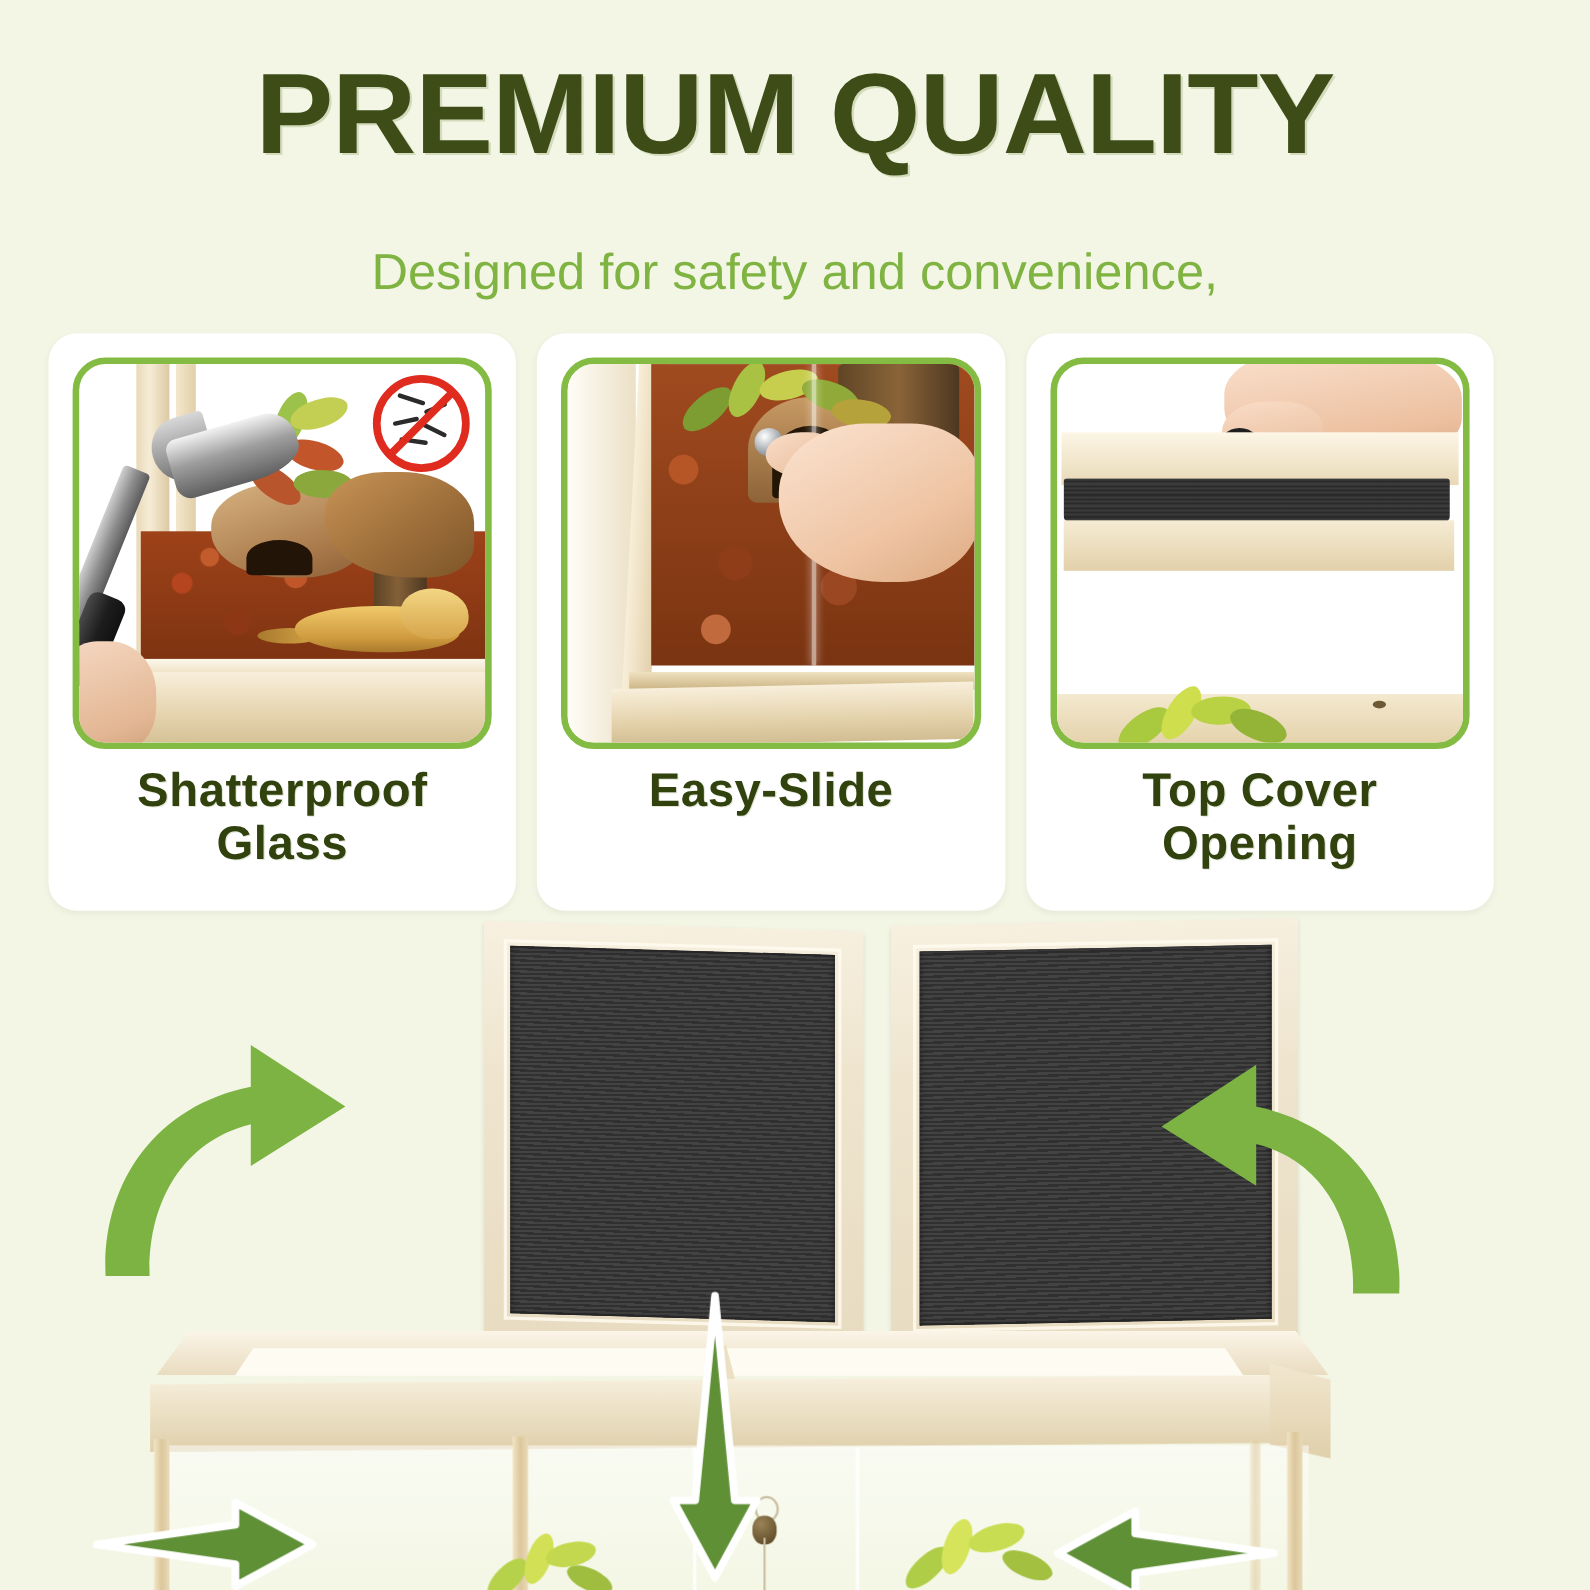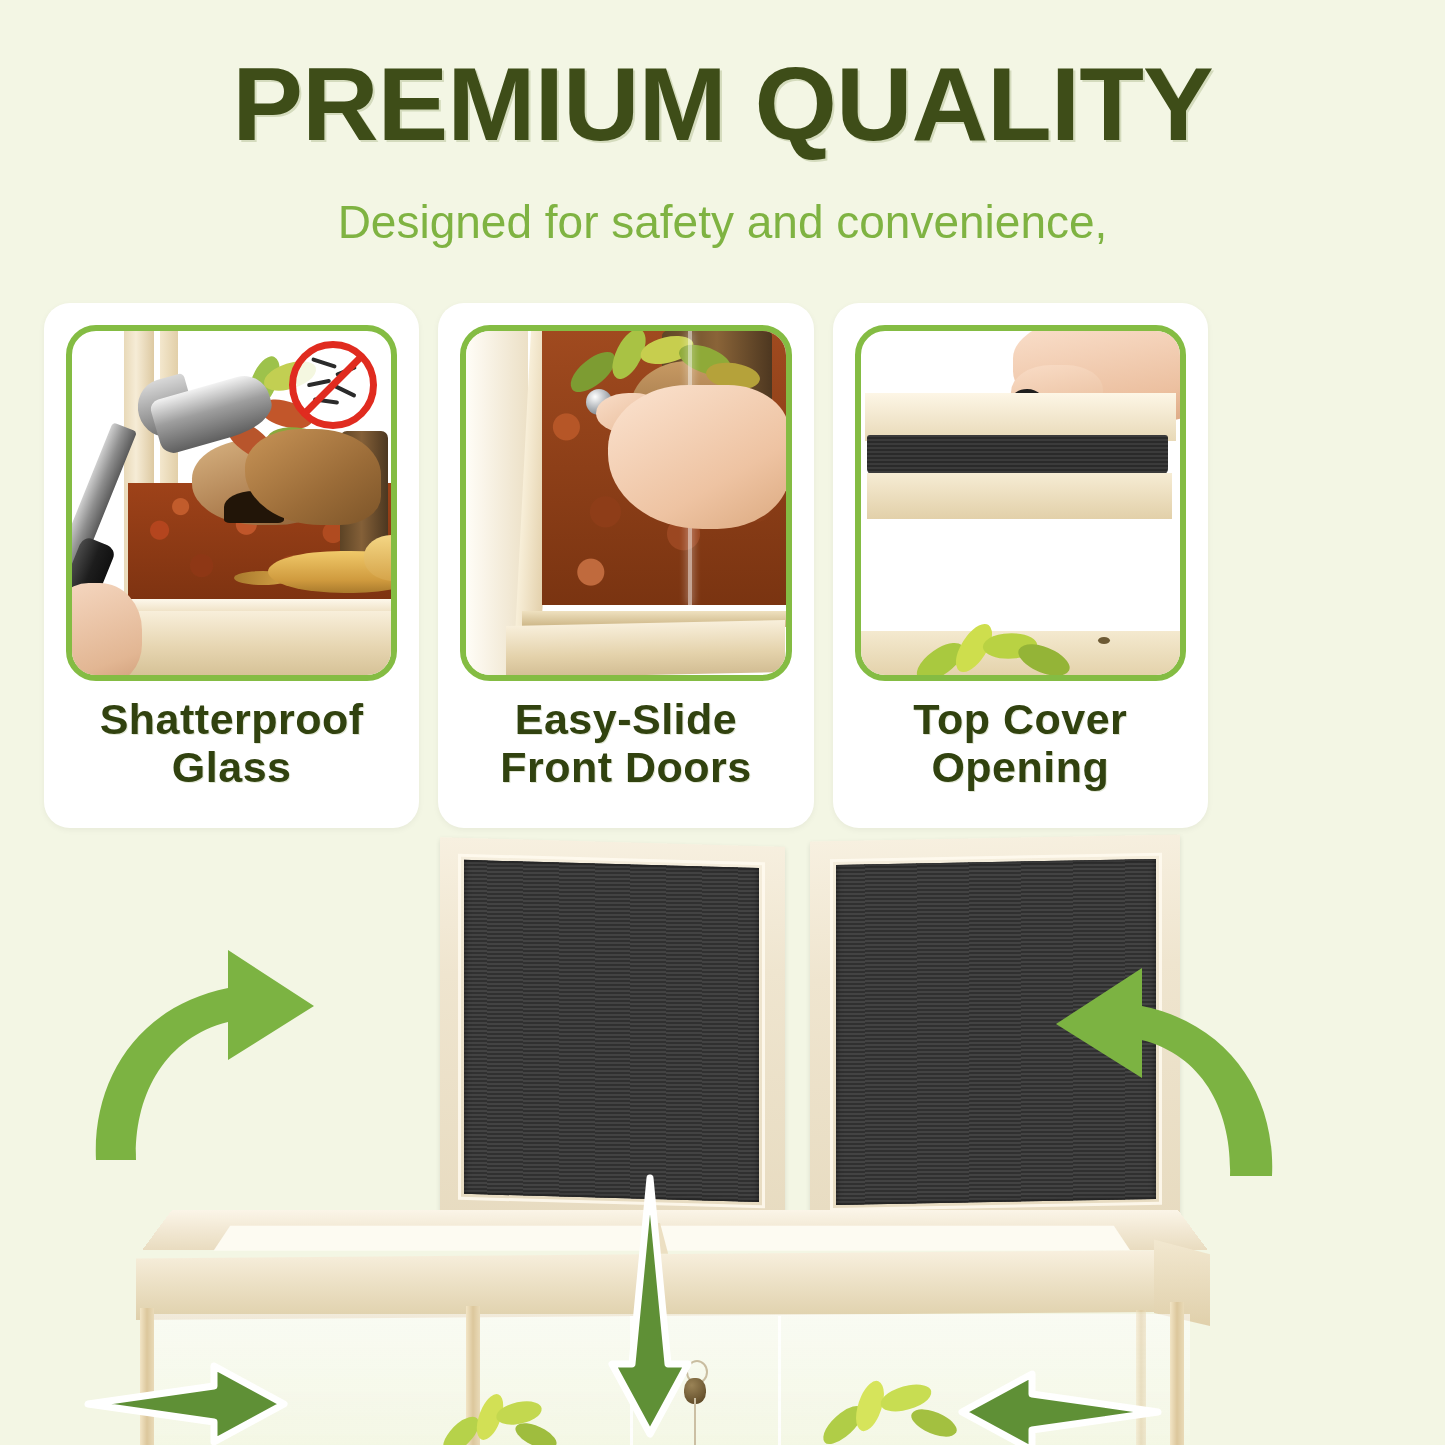--- a/index.html
+++ b/index.html
@@ -27,26 +27,26 @@
     white-space:nowrap;
   }
   .subtitle{
     position:absolute;top:192px;left:0;width:1445px;
     text-align:center;
     font-size:46px;
     color:#7fb342;
     line-height:1.33;
     font-family:"Liberation Sans", sans-serif;
   }
-  .subtitle span{display:block;}
+  .subtitle span{display:block;margin-top:25px;}
 
   
   .cards{
     position:absolute;top:303px;left:44px;
-    width:1164px;height:525px;
+    width:1314px;height:525px;
     display:flex;gap:19px;
   }
   .card{
     flex:1 1 0;
     background:#ffffff;
     border-radius:26px;
     position:relative;
     box-shadow:0 2px 6px rgba(0,0,0,.05);
     display:flex;flex-direction:column;align-items:center;
   }
@@ -459,21 +459,20 @@
           <div class="p2-glass"></div>
           <div class="p2-rail"></div>
           <div class="p2-base"></div>
           <div class="knob"></div>
           <div class="hand2-thumb"></div>
           <div class="hand2"></div>
         </div>
       </div>
       <div class="card-label">
         <span>Easy-Slide</span>
-        <span>Front Doors</span>
       </div>
     </div>
 
     <div class="card">
       <div class="card-photo">
         <div class="scene">
           <div class="hand3"></div>
           <div class="hand3-fingers"></div>
           <div class="ring"></div>
           <div class="p3-rail-top"></div>

